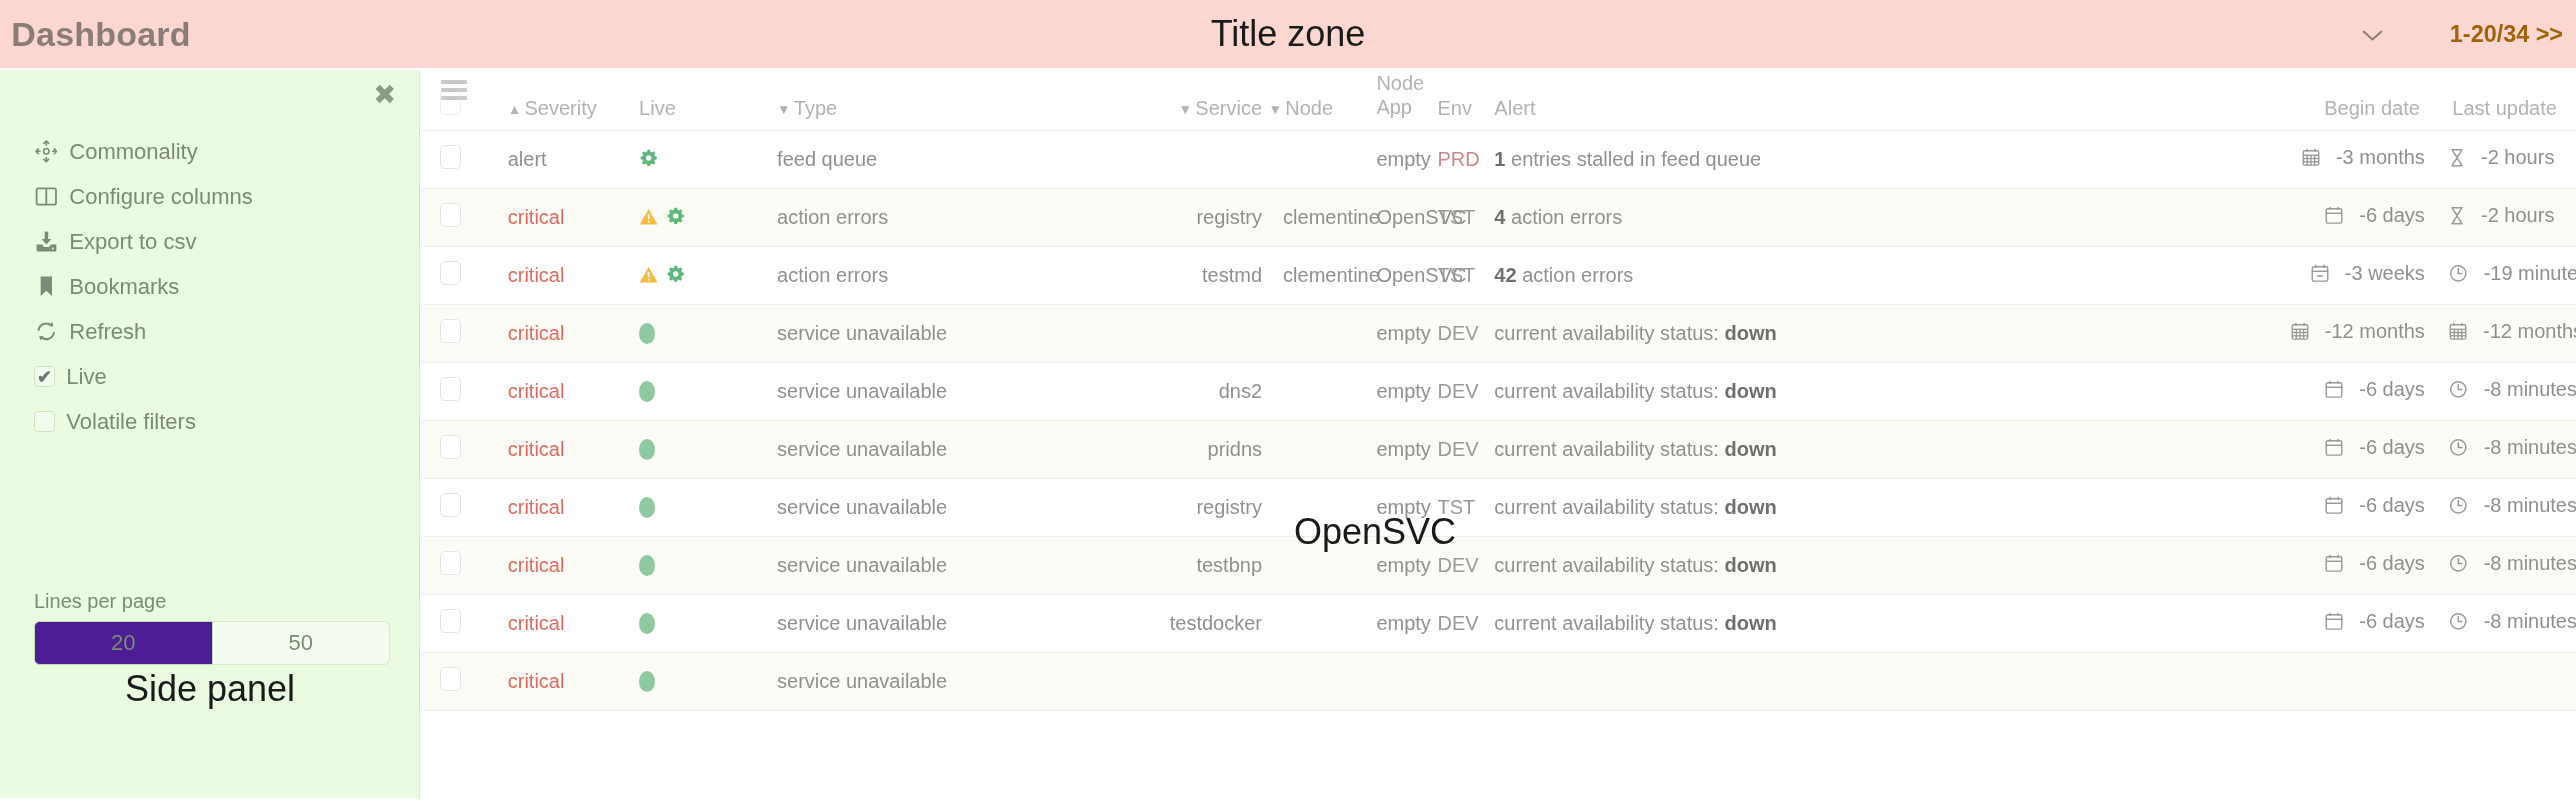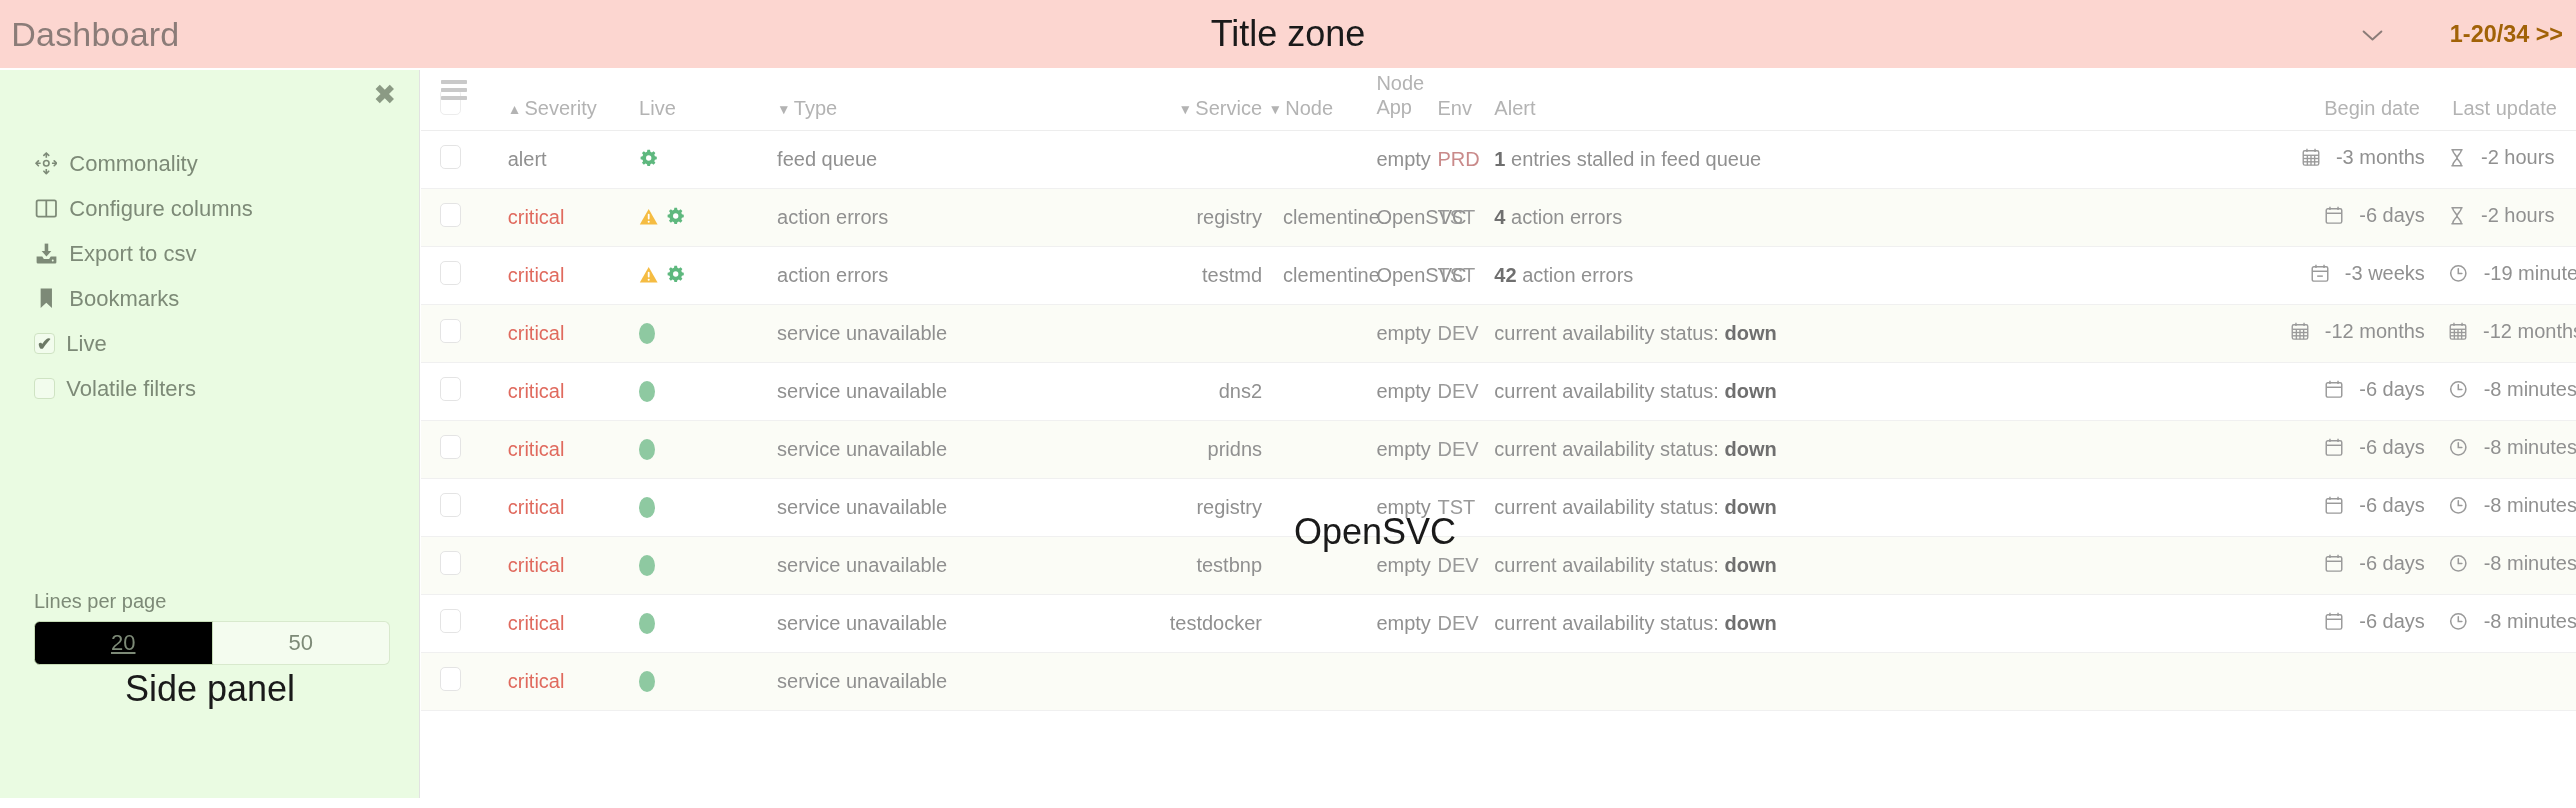--- a/index.html
+++ b/index.html
@@ -12,21 +12,21 @@
   #root { position: relative; width: 2576px; height: 809px; }
 
   
   .titlebar {
     position: absolute; left: 0; top: 0; width: 2576px; height: 68px;
     background: #fcd6d0;
     display: flex; align-items: center;
   }
   .title-text {
     margin-left: 11.3px;
-    font-size: 34px; font-weight: 400; color: #8b7c78;
+    font-size: 34px; font-weight: 700; color: #8b7c78;
     letter-spacing: 0.2px; line-height: 1;
   }
   .title-zone-label {
     position: absolute; left: 0; top: 0; width: 2576px; height: 68px;
     display: flex; align-items: center; justify-content: center;
     font-size: 36px; color: #1a1a1a; pointer-events: none;
   }
   .title-right {
     position: absolute; right: 13px; top: 0; height: 68px;
     display: flex; align-items: center; gap: 31px;
@@ -40,21 +40,21 @@
   .sidepanel {
     position: absolute; left: 0; top: 70px; width: 420px; height: 728px;
     background: #eafbe2;
     border-right: 1.6px solid #e2e2e2;
   }
   .panel-close {
     position: absolute; right: 22.6px; top: 11.3px;
     font-size: 27.5px; font-weight: bold; color: #8b9a84;
     line-height: 1; cursor: pointer; font-family: "DejaVu Sans", sans-serif;
   }
-  .menu { position: absolute; left: 34px; top: 71px; width: 356px; text-align: right; }
+  .menu { position: absolute; left: 34px; top: 59px; width: 356px; text-align: right; }
   .menu-item {
     display: flex; align-items: center; gap: 11.3px;
     height: 45px; cursor: pointer;
     font-size: 22px; color: #7d8a77;
   }
   .menu-item .mi-ico {
     width: 24px; height: 24px; display: inline-flex;
     align-items: center; justify-content: center; flex: 0 0 24px;
   }
   .menu-item .mi-ico svg { display: block; }
@@ -76,21 +76,21 @@
     position: absolute; left: 34px; top: 551px;
     display: flex; width: 356px; height: 44px;
   }
   .lpp-btn {
     flex: 1; display: flex; align-items: center; justify-content: center;
     font-size: 22px; color: #7d8a77; cursor: pointer;
     border: 0.8px solid #d8e9cd; background: #f4fcef;
   }
   .lpp-btn:first-child {
     border-top-left-radius: 5.7px; border-bottom-left-radius: 5.7px;
-    background: #000000; border-color: #c6dcb6; text-decoration: underline;
+    background: #4c1d95; border-color: #c6dcb6;
   }
   .lpp-btn:last-child {
     border-top-right-radius: 5.7px; border-bottom-right-radius: 5.7px;
     border-left: none;
   }
   .sidepanel-label {
     position: absolute; left: 0; top: 598px; width: 420px;
     text-align: center; font-size: 36px; color: #1a1a1a;
     pointer-events: none;
   }
@@ -220,20 +220,33 @@
       <div class="menu-item">
         <span class="mi-ico">
           <svg width="22.6" height="22.6" viewBox="0 0 28 28">
               <path d="M7 2 h14 v24 l-7 -6.4 l-7 6.4 Z" fill="#7d8a77"></path>
             </svg>
         </span>
         <span class="mi-label">Bookmarks</span>
       </div>
 
 
+      <div class="menu-item">
+        <span class="mi-ico">
+          <svg width="22.6" height="22.6" viewBox="0 0 28 28">
+              <g fill="none" stroke="#7d8a77" stroke-width="2.6" stroke-linecap="round">
+                <path d="M4.5 12 a9.5 9.5 0 0 1 15.6 -5.2"></path>
+                <path d="M23.5 16 a9.5 9.5 0 0 1 -15.6 5.2"></path>
+              </g>
+              <path d="M21.5 2.5 l1.2 5.6 l-5.6 -1" fill="#7d8a77"></path>
+              <path d="M6.5 25.5 l-1.2 -5.6 l5.6 1" fill="#7d8a77"></path>
+            </svg>
+        </span>
+        <span class="mi-label">Refresh</span>
+      </div>
 
       <div class="menu-item">
         <span class="chk-box checked">
           <span class="chk-mark">✔</span>
         </span>
         <span class="mi-label">Live</span>
       </div>
 
       <div class="menu-item">
         <span class="chk-box">

